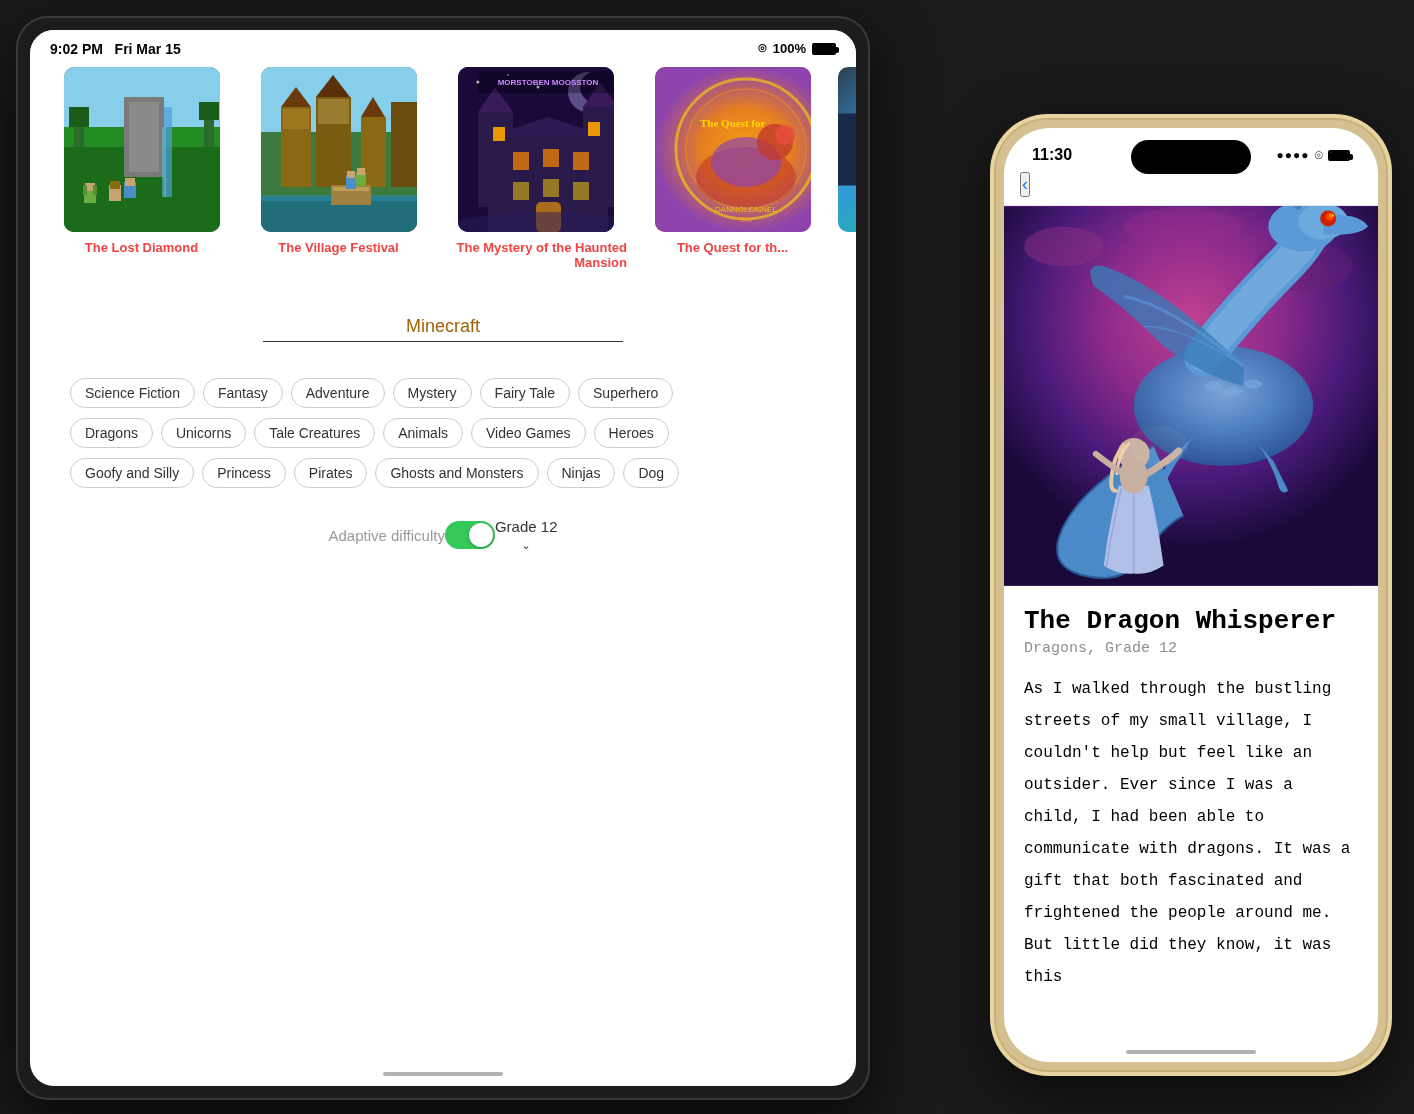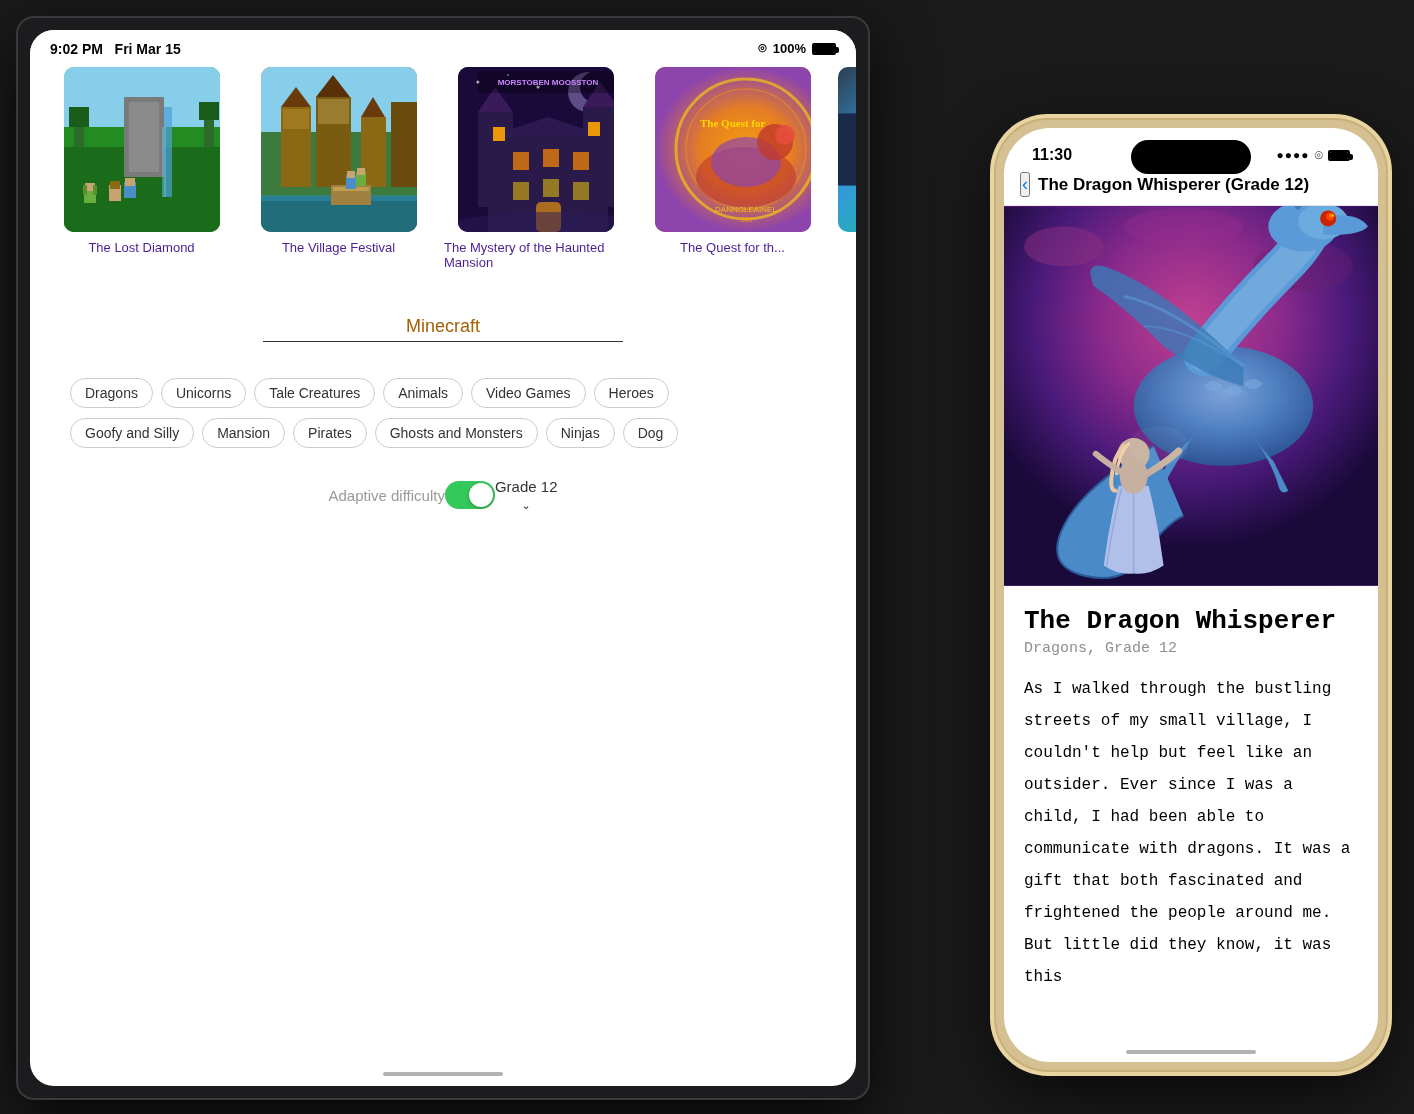--- a/index.html
+++ b/index.html
@@ -15,21 +15,21 @@
     }
 
     
     .ipad-container {
       position: absolute;
       left: 18px;
       top: 18px;
       width: 850px;
       height: 1080px;
       background: #1c1c1e;
-      border-radius: 16px;
+      border-radius: 30px;
       box-shadow: 0 0 0 2px #3a3a3c, 0 20px 60px rgba(0,0,0,0.8);
       overflow: hidden;
     }
     .ipad-screen {
       position: absolute;
       left: 12px;
       top: 12px;
       right: 12px;
       bottom: 12px;
       background: #ffffff;
@@ -115,23 +115,23 @@
     }
     .book-cover-quest {
       background: linear-gradient(135deg, #f39c12 0%, #e67e22 30%, #c0392b 60%, #8e44ad 100%);
     }
     .book-cover-mystery {
       background: linear-gradient(135deg, #2c3e50 0%, #3498db 50%, #1abc9c 100%);
     }
 
     .book-title {
       font-size: 13px;
-      color: #4c1d95;
-      text-align: left;
-      font-weight: 400;
+      color: #ef4444;
+      text-align: right;
+      font-weight: 700;
     }
 
     
     .search-section {
       padding: 10px 40px 16px;
       display: flex;
       flex-direction: column;
       align-items: center;
     }
     .search-input-wrapper {
@@ -535,33 +535,41 @@
     </div>
 
     <div class="search-section">
       <div class="search-input-wrapper">
         <input class="search-input" type="text" value="Minecraft" style="">
       </div>
     </div>
 
     <div class="tags-section">
 
+      <div class="tags-row">
+        <span class="tag">Science Fiction</span>
+        <span class="tag">Fantasy</span>
+        <span class="tag">Adventure</span>
+        <span class="tag">Mystery</span>
+        <span class="tag">Fairy Tale</span>
+        <span class="tag">Superhero</span>
+      </div>
 
       <div class="tags-row">
         <span class="tag">Dragons</span>
         <span class="tag">Unicorns</span>
         <span class="tag">Tale Creatures</span>
         <span class="tag">Animals</span>
         <span class="tag">Video Games</span>
         <span class="tag">Heroes</span>
       </div>
 
       <div class="tags-row">
         <span class="tag">Goofy and Silly</span>
-        <span class="tag">Mansion</span>
+        <span class="tag">Princess</span>
         <span class="tag">Pirates</span>
         <span class="tag">Ghosts and Monsters</span>
         <span class="tag">Ninjas</span>
         <span class="tag">Dog</span>
       </div>
     </div>
 
     <div class="toggle-section">
       <span class="toggle-label">Adaptive difficulty</span>
       <div class="toggle-switch">
@@ -590,21 +598,20 @@
         <div class="battery-icon" style="width:22px;height:11px;">
           <div class="battery-fill"></div>
         </div>
       </div>
     </div>
 
     <div class="iphone-nav">
       <button class="back-btn">
         <span>‹</span>
       </button>
-      <span class="nav-title">The Dragon Whisperer (Grade 12)</span>
     </div>
 
     <div class="book-hero">
       <svg class="dragon-svg" viewBox="0 0 375 380">
         <defs>
           <radialGradient id="skyGrad" cx="50%" cy="30%" r="60%">
             <stop offset="0%" stop-color="#c04090"></stop>
             <stop offset="40%" stop-color="#8b2a8b"></stop>
             <stop offset="70%" stop-color="#4a1a7a"></stop>
             <stop offset="100%" stop-color="#1a0a3a"></stop>

